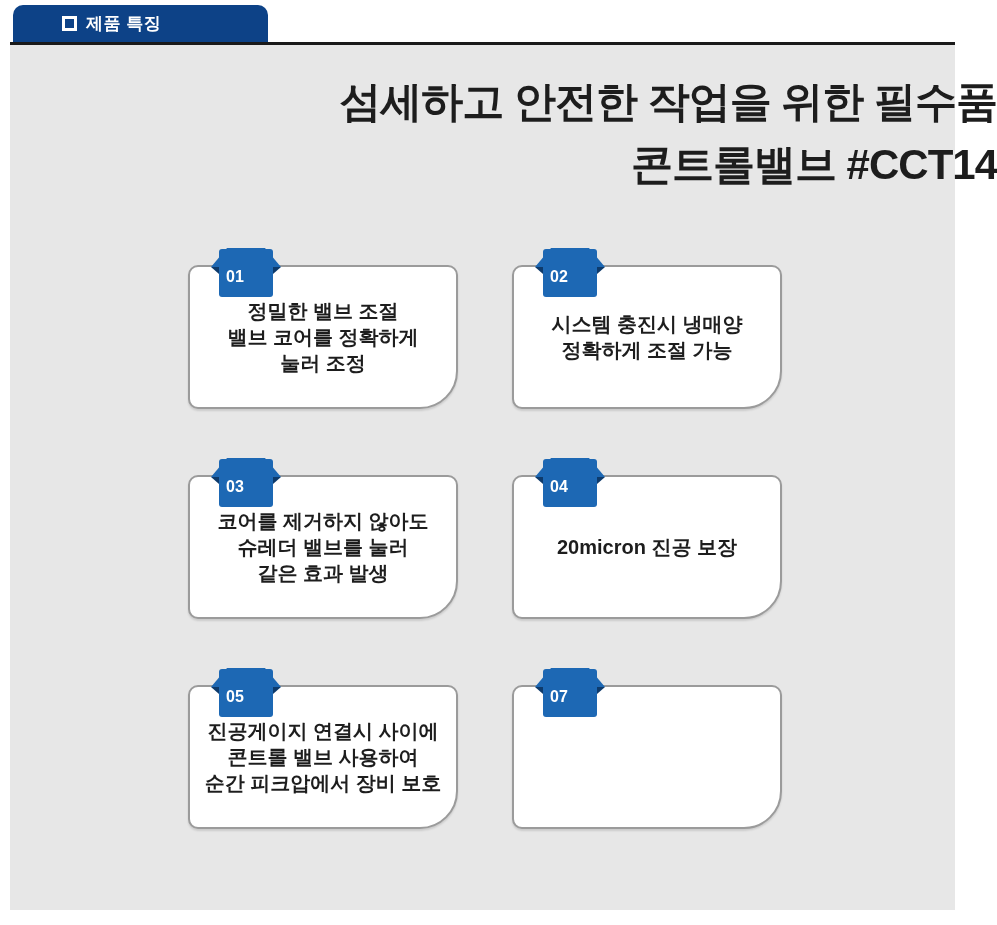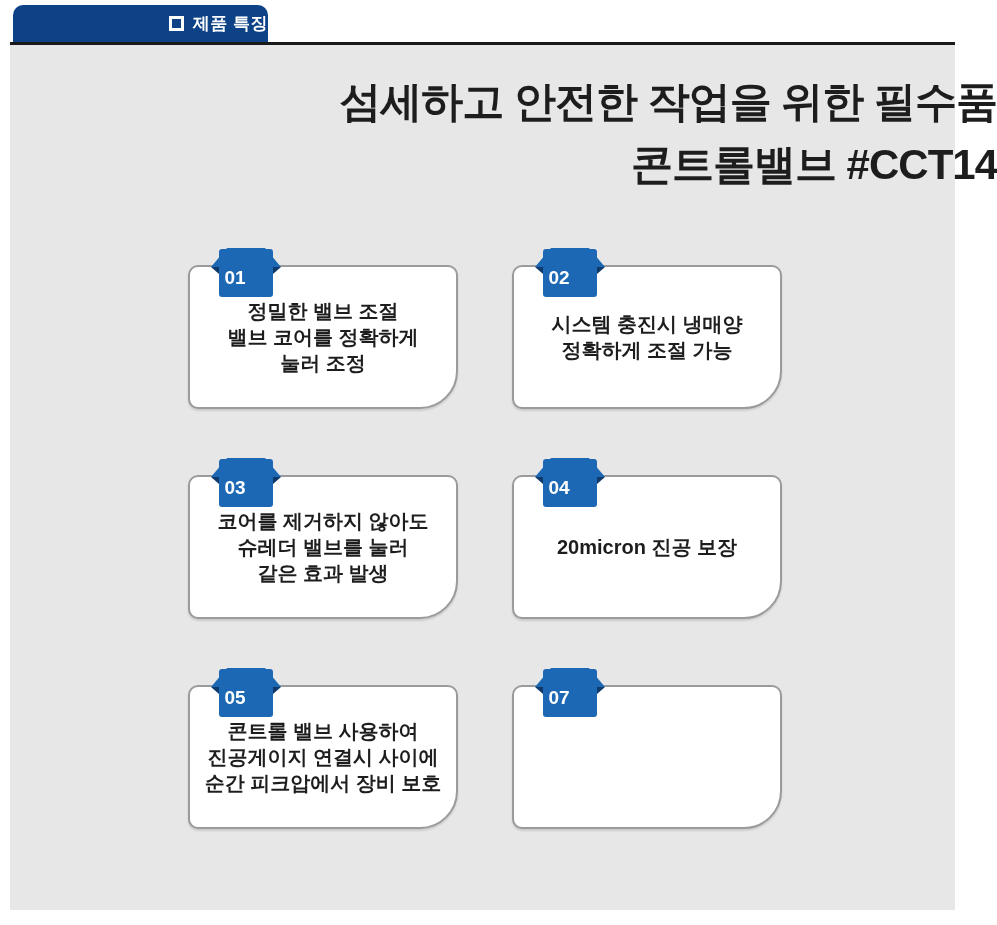--- a/index.html
+++ b/index.html
@@ -13,21 +13,21 @@
     border-top:3px solid var(--top-bar,#1a1a1a);
     box-sizing:border-box;
   }
 
   
   .section-tab{
     position:absolute;left:13px;top:5px;width:255px;height:37px;
     background:var(--tab-bg,#0d4287);
     border-radius:10px 10px 0 0;
     display:flex;align-items:center;
-    padding-left:33px;box-sizing:border-box;z-index:3;justify-content:flex-end;
+    padding-left:49px;box-sizing:border-box;z-index:3;
   }
   .square-icon{
     width:15px;height:15px;border:3px solid #ffffff;
     box-sizing:border-box;margin-right:9px;flex:none;
   }
   .tab-label{color:var(--tab-text,#ffffff);font-size:17px;font-weight:700;letter-spacing:.5px;}
 
   
   .title{
     position:absolute;left:0;top:70px;width:997px;margin:0;
@@ -58,21 +58,21 @@
   .card-line{display:block;}
 
   
   .badge{position:absolute;left:21px;top:-19px;width:70px;height:49px;}
   .badge-svg{position:absolute;left:0;top:0;display:block;}
   .badge-svg .fold{fill:var(--badge-fold,#0d3a6b);}
   .badge-svg .back,.badge-svg .front{fill:var(--badge-main,#1d68b4);}
   .badge-num{
     position:absolute;left:8px;top:12px;width:32px;height:34px;
     display:flex;align-items:center;justify-content:center;
-    color:#ffffff;font-size:19px;font-weight:700;line-height:1;
+    color:#ffffff;font-size:16px;font-weight:700;line-height:1;
   }
 </style>
 </head>
 <body>
 
 <div class="page">
 
   <div class="section-tab">
     <span class="square-icon"></span>
     <span class="tab-label">제품 특징</span>
@@ -145,22 +145,22 @@
   <div class="card c5">
     <div class="badge">
       <svg class="badge-svg" viewBox="0 0 70 49" width="70" height="49">
         <polygon class="fold" points="0,19 8,19 8,26"></polygon>
         <polygon class="fold" points="70,19 62,19 62,26"></polygon>
         <polygon class="back" points="16,0 54,0 70,19 0,19"></polygon>
         <rect class="front" x="8" y="1" width="54" height="48" rx="3"></rect>
       </svg>
       <span class="badge-num">05</span>
     </div>
+    <span class="card-line">진공게이지 연결시 사이에</span>
     <span class="card-line">콘트롤 밸브 사용하여</span>
-    <span class="card-line">진공게이지 연결시 사이에</span>
     <span class="card-line">순간 피크압에서 장비 보호</span>
   </div>
 
   <div class="card c6">
     <div class="badge">
       <svg class="badge-svg" viewBox="0 0 70 49" width="70" height="49">
         <polygon class="fold" points="0,19 8,19 8,26"></polygon>
         <polygon class="fold" points="70,19 62,19 62,26"></polygon>
         <polygon class="back" points="16,0 54,0 70,19 0,19"></polygon>
         <rect class="front" x="8" y="1" width="54" height="48" rx="3"></rect>

